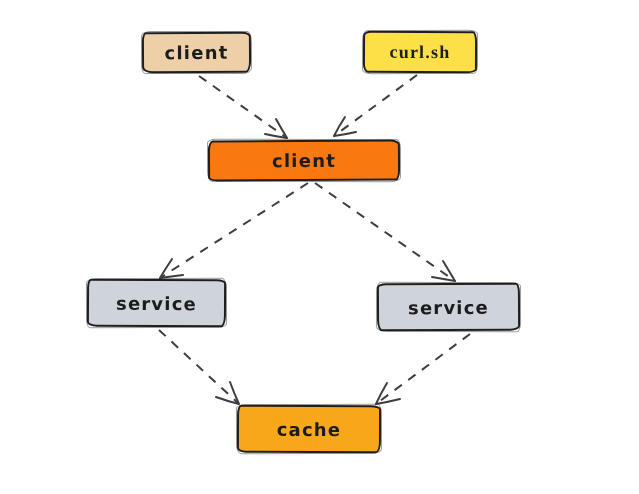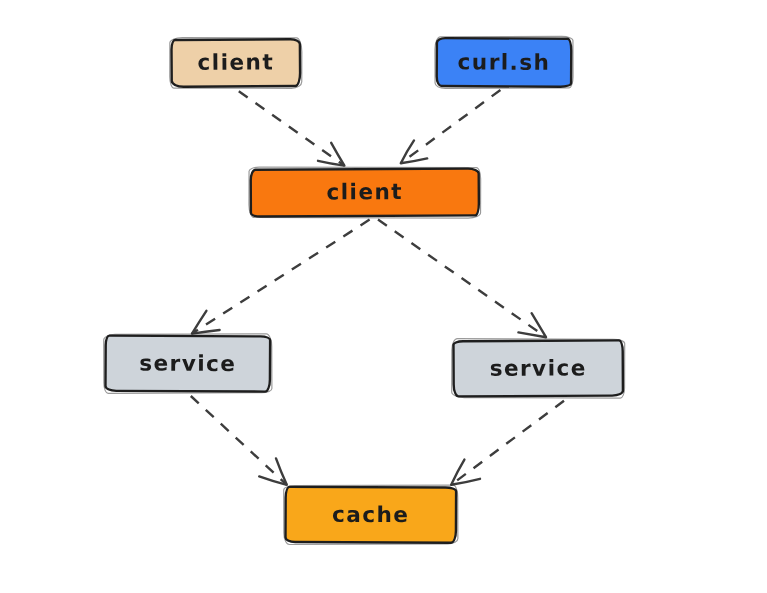--- a/index.html
+++ b/index.html
@@ -150,21 +150,21 @@
       <path class="edge-line" d="M470 334 L376 404"></path>
       <path class="edge-head" d="M400 399 Q388 402 376 404 M387 383 Q381 393 376 404"></path>
     </g>
 
   </svg>
 
   <div class="node node-client" style="background: rgb(238, 208, 168);">
     <span class="label">client</span>
   </div>
 
-  <div class="node node-curl" style="background: #3b82f6;">
+  <div class="node node-curl" style="background: #fde047; font-family: Liberation Serif, serif;">
     <span class="label">curl.sh</span>
   </div>
 
   <div class="node node-gateway" style="background: rgb(249, 120, 15);">
     <span class="label">client</span>
   </div>
 
   <div class="node node-service-left" style="background: rgb(206, 212, 218);">
     <span class="label">service</span>
   </div>

